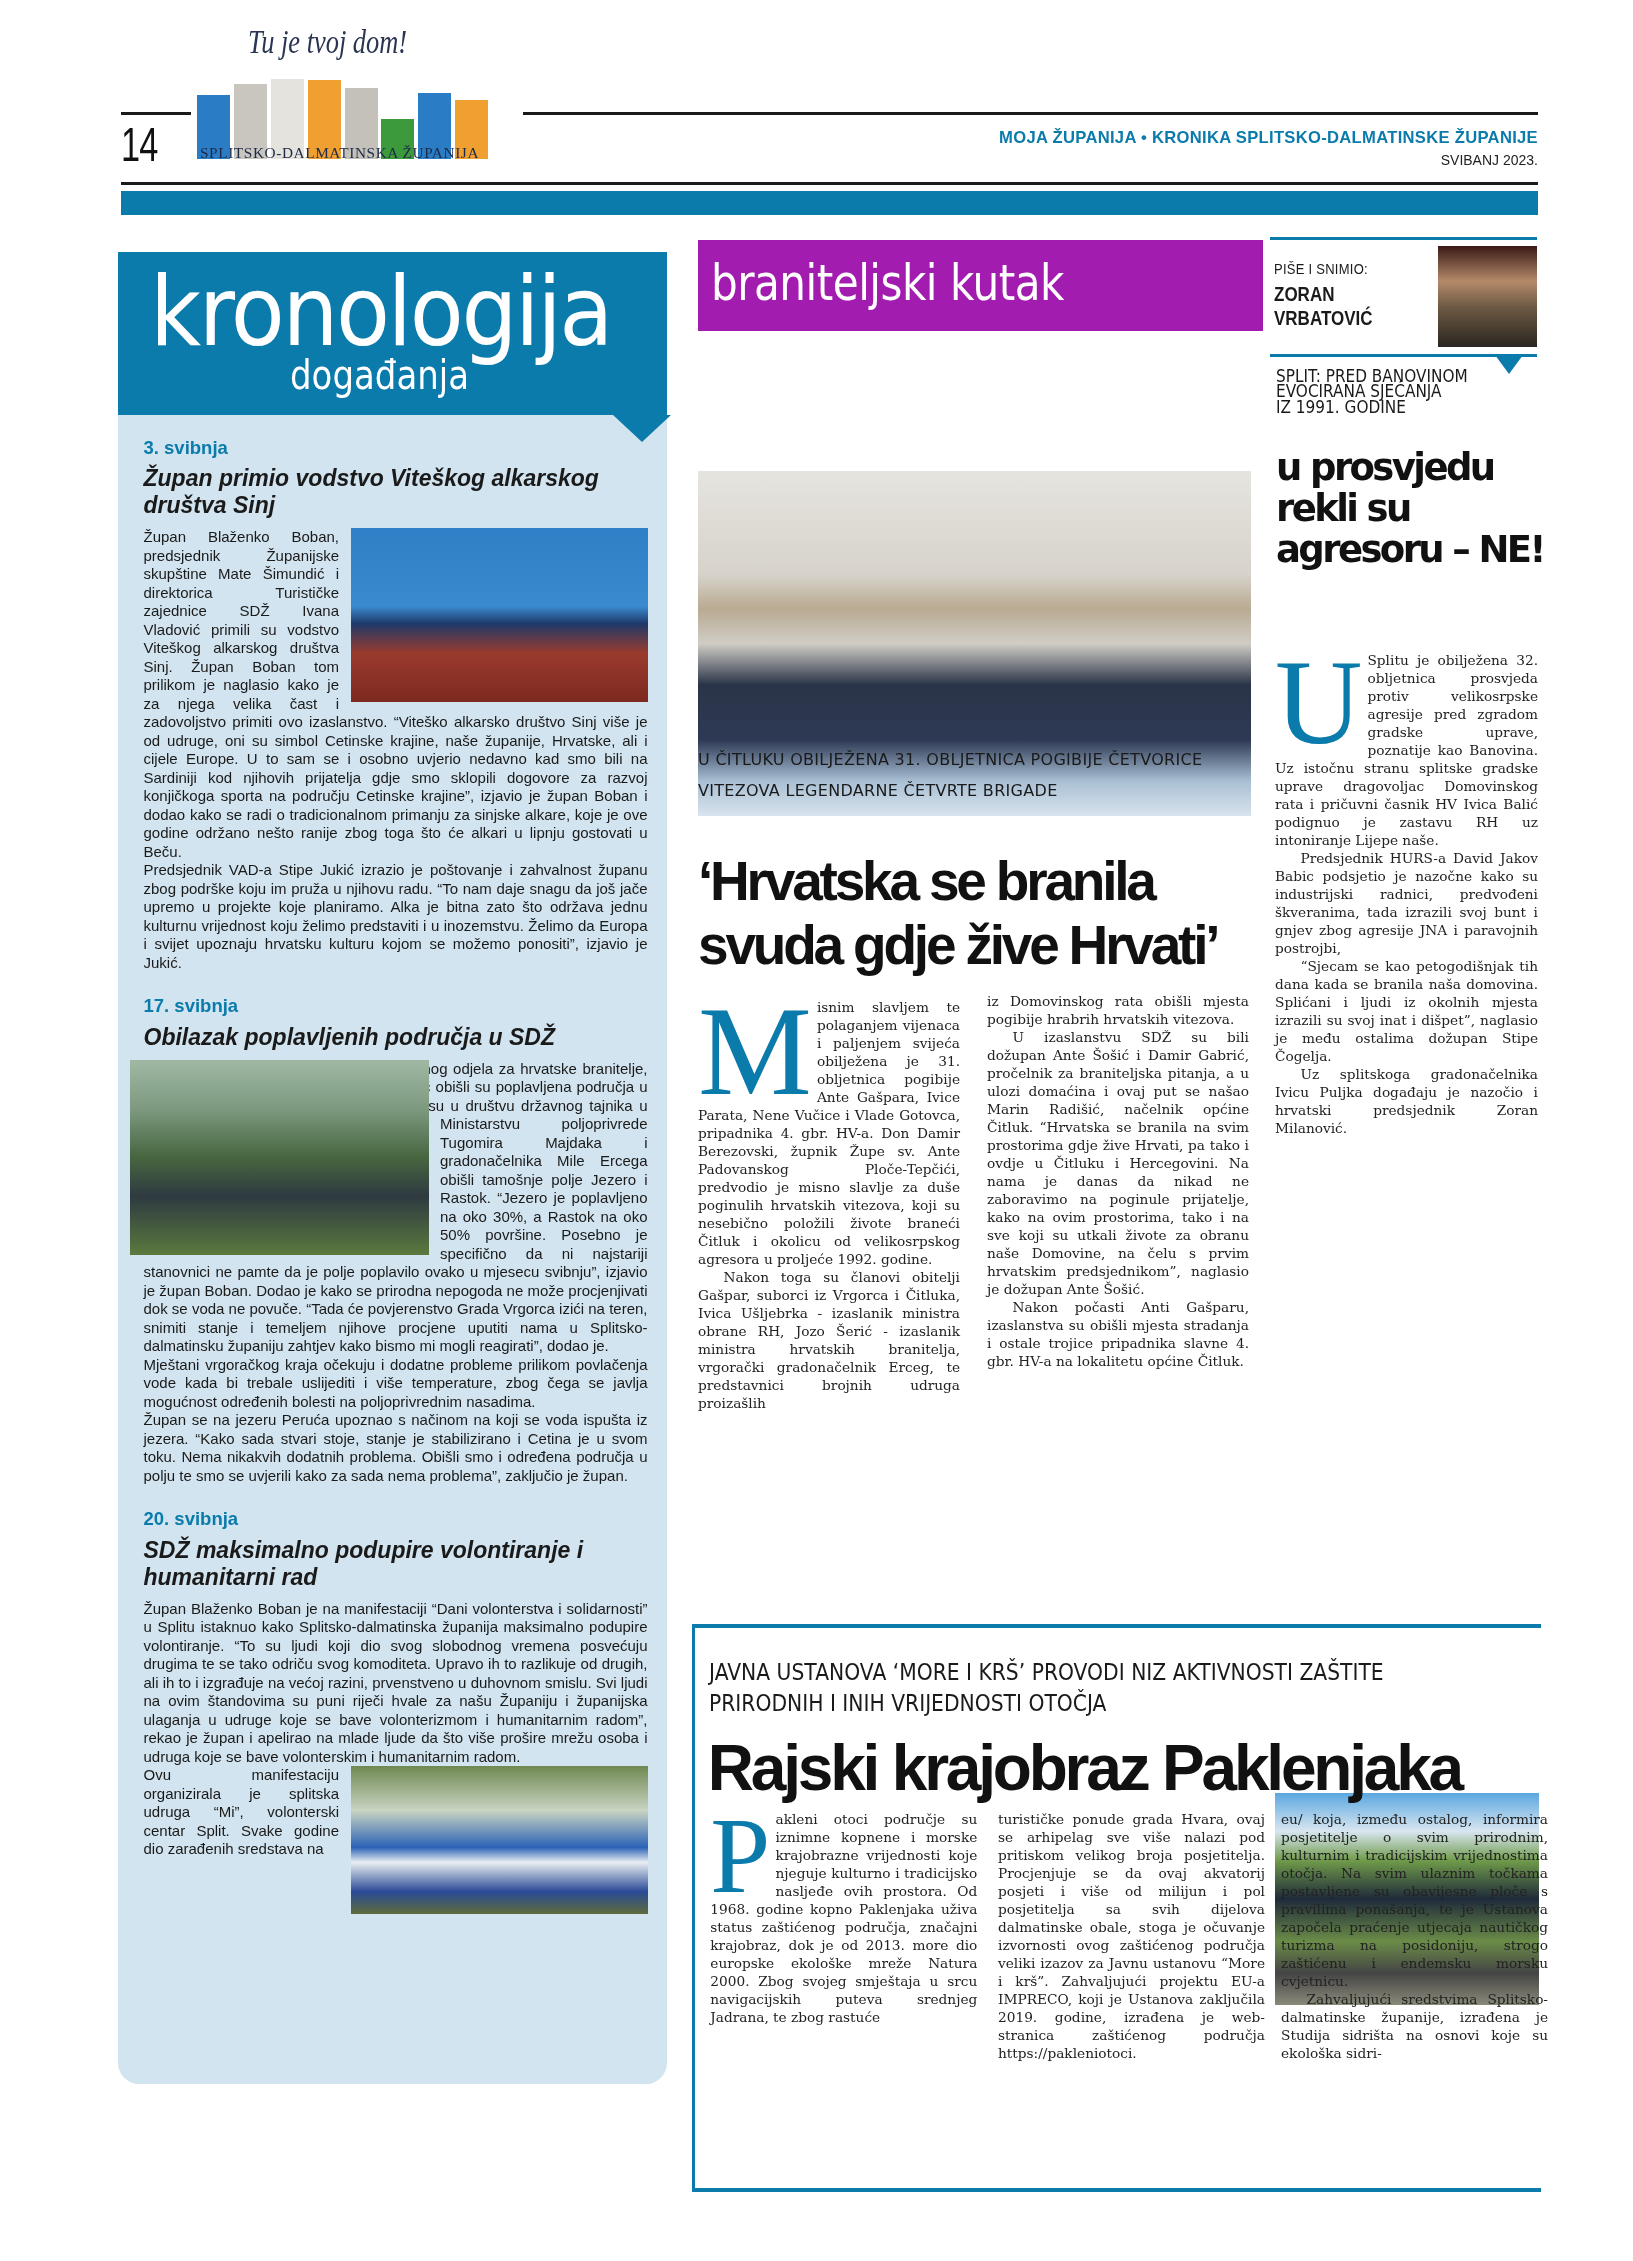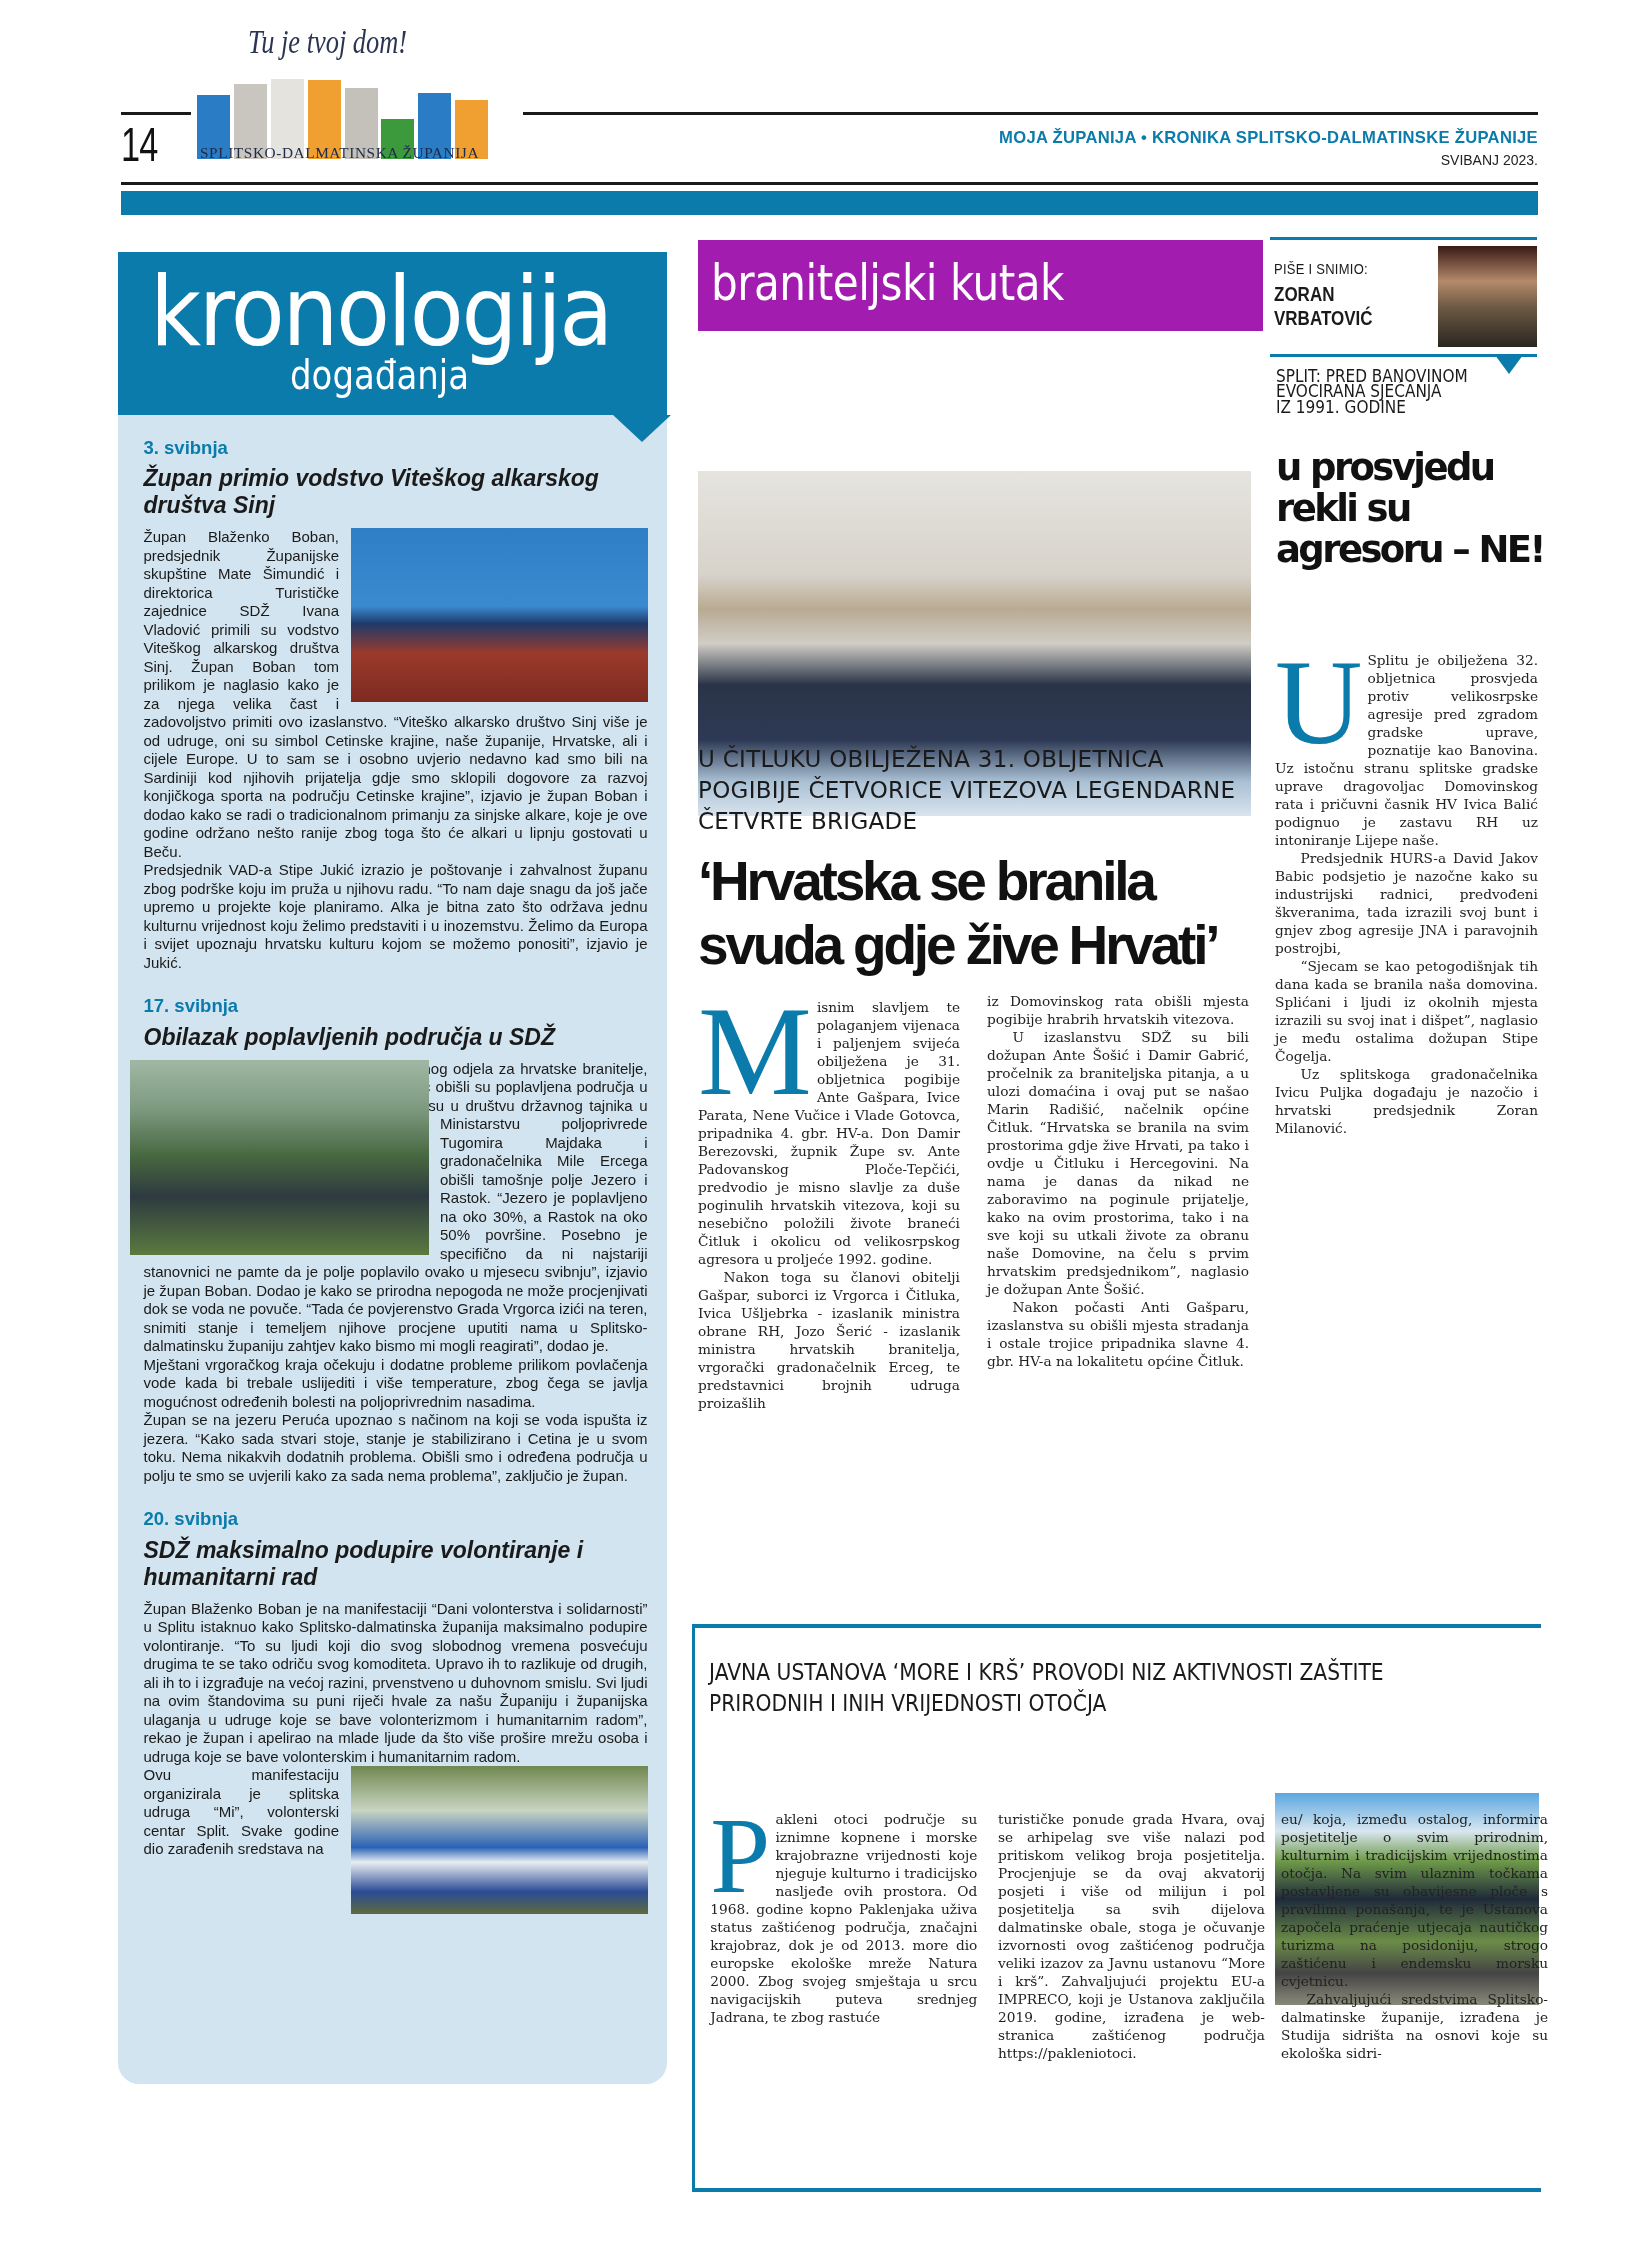--- a/index.html
+++ b/index.html
@@ -49,21 +49,21 @@
   .brn-banner { left: 698px; top: 240px; width: 565px; height: 91px; background: #a21caf; }
   .brn-title { position: absolute; left: 12.8px; top: 19px; font-family: "DejaVu Sans", sans-serif; font-size: 49px; color: #fff; line-height: 1; transform: scaleX(0.86); transform-origin: left top; white-space: nowrap; letter-spacing: -0.6px; }
   .author-rule-top { left: 1270px; top: 237px; width: 267px; height: 2.6px; background: #0a7bab; }
   .author-rule-bot { left: 1270px; top: 354px; width: 267px; height: 2.6px; background: #0a7bab; }
   .author-pointer { left: 1495px; top: 355px; width: 0; height: 0; border-left: 14px solid transparent; border-right: 14px solid transparent; border-top: 19px solid #0a7bab; }
   .author-label { left: 1274px; top: 260px; font-size: 15.3px; color: #1a1a1a; letter-spacing: 0.3px; transform: scaleX(0.85); transform-origin: left top; white-space: nowrap; }
   .author-name { left: 1274px; top: 282px; font-weight: bold; font-size: 20px; line-height: 24px; color: #1a1a1a; transform: scaleX(0.85); transform-origin: left top; white-space: nowrap; }
   .author-photo { left: 1438px; top: 246px; width: 99px; height: 101px; }
 
   .main-photo { left: 698px; top: 370px; width: 553px; height: 345px; }
-  .kicker-mid { left: 698px; top: 744px; width: 549px; font-family: "DejaVu Sans", sans-serif; font-size: 23px; line-height: 31px; color: #1a1a1a; letter-spacing: 0.3px; }
+  .kicker-mid { left: 698px; top: 744px; width: 549px; font-family: "DejaVu Sans", sans-serif; font-size: 16px; line-height: 31px; color: #1a1a1a; letter-spacing: 0.3px; }
   .head-mid { left: 698px; top: 849px; width: 562px; font-family: "Liberation Sans", sans-serif; font-weight: bold; font-size: 55px; line-height: 64px; letter-spacing: -3.2px; color: #111; }
   .serif-col { font-family: "DejaVu Serif", serif; font-size: 13.7px; line-height: 18px; text-align: justify; color: #222; }
   .serif-col p { margin: 0; }
   .serif-col p.ind { text-indent: 25.5px; }
   .dropcap { float: left; font-family: "Liberation Serif", serif; color: #0a7bab; line-height: 0.78; margin-right: 5.1px; margin-top: 3.8px; }
   .col-mid1 { left: 698px; top: 998px; width: 262px; }
   .col-mid2 { left: 987px; top: 992px; width: 262px; }
 
   .kicker-right { left: 1276px; top: 369px; width: 268px; font-family: "DejaVu Sans", sans-serif; font-size: 17px; line-height: 15.3px; color: #1a1a1a; transform: scaleX(0.9); transform-origin: left top; }
   .kicker-right div { height: 15.3px; }
@@ -196,20 +196,21 @@
 <div class="abs serif-col col-right">
   <p><span class="dropcap" style="font-size:121px;">U</span><span>Splitu je obilježena 32. obljetnica prosvjeda protiv velikosrpske agresije pred zgradom gradske uprave, poznatije kao Banovina. Uz istočnu stranu splitske gradske uprave dragovoljac Domovinskog rata i pričuvni časnik HV Ivica Balić podignuo je zastavu RH uz intoniranje Lijepe naše.</span></p>
   <p class="ind">Predsjednik HURS-a David Jakov Babic podsjetio je nazočne kako su industrijski radnici, predvođeni škveranima, tada izrazili svoj bunt i gnjev zbog agresije JNA i paravojnih postrojbi,</p>
   <p class="ind">“Sjecam se kao petogodišnjak tih dana kada se branila naša domovina. Splićani i ljudi iz okolnih mjesta izrazili su svoj inat i dišpet”, naglasio je među ostalima dožupan Stipe Čogelja.</p>
   <p class="ind">Uz splitskoga gradonačelnika Ivicu Puljka događaju je nazočio i hrvatski predsjednik Zoran Milanović.</p>
 </div>
 <div class="abs photo ph-cemetery right-photo"></div>
 
 <div class="abs box">
   <div class="kicker-box">JAVNA USTANOVA ‘MORE I KRŠ’ PROVODI NIZ AKTIVNOSTI ZAŠTITE PRIRODNIH I INIH VRIJEDNOSTI OTOČJA</div>
+  <div class="head-box">Rajski krajobraz Paklenjaka</div>
   <div class="box-col box-col1 serif-col">
     <p><span class="dropcap" style="font-size:108px;">P</span><span>akleni otoci područje su iznimne kopnene i morske krajobrazne vrijednosti koje njeguje kulturno i tradicijsko nasljeđe ovih prostora. Od 1968. godine kopno Paklenjaka uživa status zaštićenog područja, značajni krajobraz, dok je od 2013. more dio europske ekološke mreže Natura 2000. Zbog svojeg smještaja u srcu navigacijskih puteva srednjeg Jadrana, te zbog rastuće</span></p>
   </div>
   <div class="box-col box-col2 serif-col">
     <p>turističke ponude grada Hvara, ovaj se arhipelag sve više nalazi pod pritiskom velikog broja posjetitelja. Procjenjuje se da ovaj akvatorij posjeti i više od milijun i pol posjetitelja sa svih dijelova dalmatinske obale, stoga je očuvanje izvornosti ovog zaštićenog područja veliki izazov za Javnu ustanovu “More i krš”. Zahvaljujući projektu EU-a IMPRECO, koji je Ustanova zaključila 2019. godine, izrađena je web-stranica zaštićenog područja https://pakleniotoci.</p>
   </div>
   <div class="box-col box-col3 serif-col">
     <p>eu/ koja, između ostalog, informira posjetitelje o svim prirodnim, kulturnim i tradicijskim vrijednostima otočja. Na svim ulaznim točkama postavljene su obavijesne ploče s pravilima ponašanja, te je Ustanova započela praćenje utjecaja nautičkog turizma na posidoniju, strogo zaštićenu i endemsku morsku cvjetnicu.</p>
     <p class="ind">Zahvaljujući sredstvima Splitsko-dalmatinske županije, izrađena je Studija sidrišta na osnovi koje su ekološka sidri-</p>
   </div>

